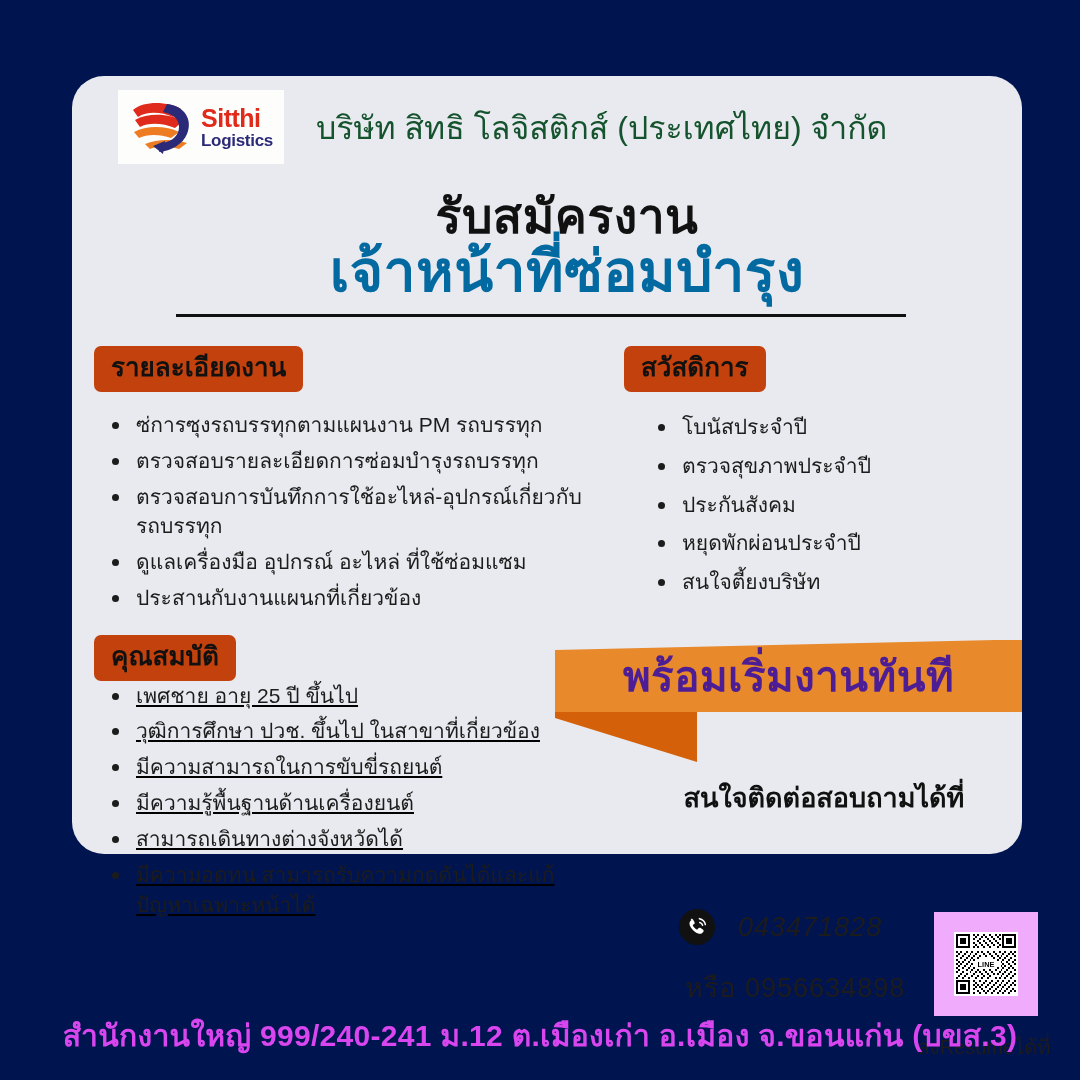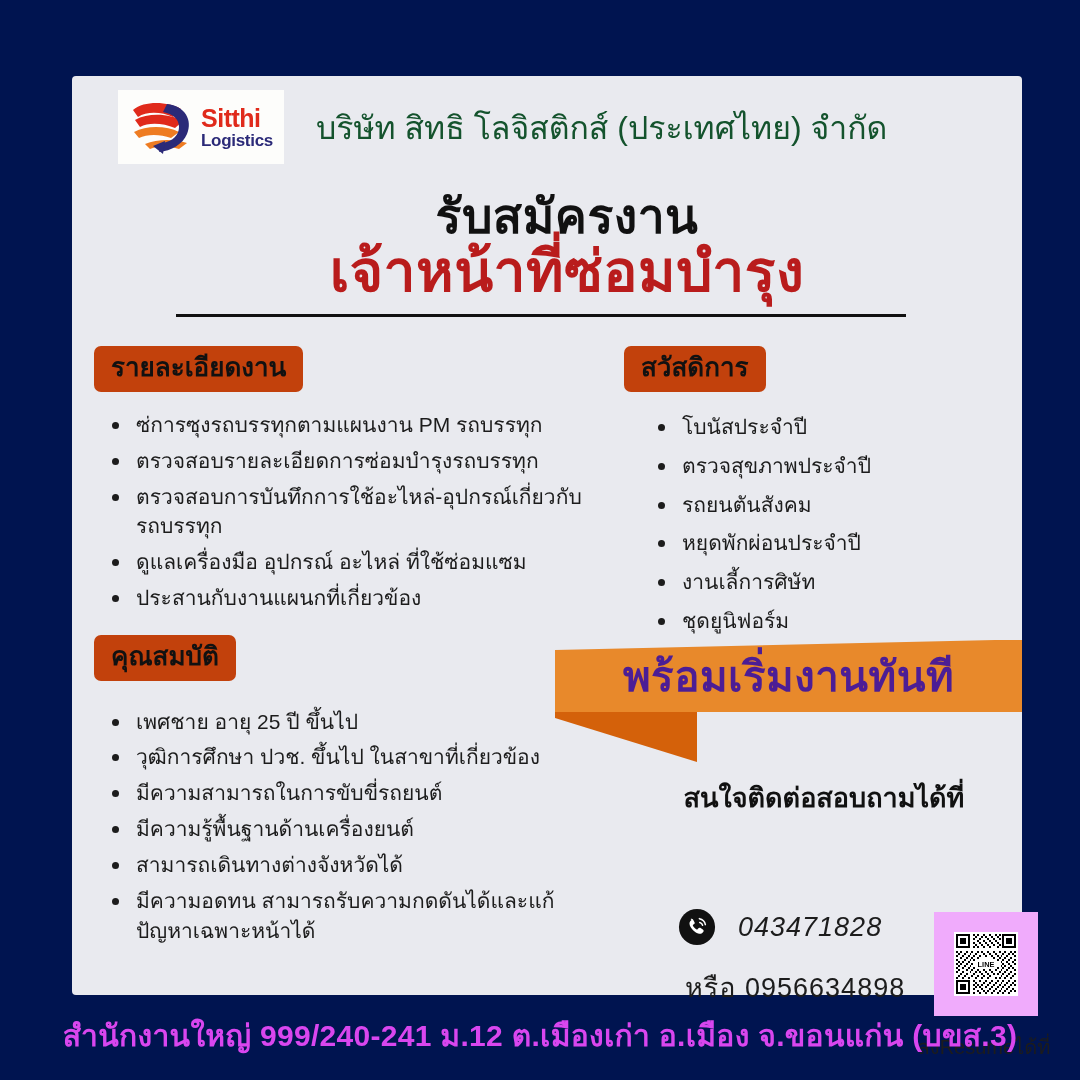--- a/index.html
+++ b/index.html
@@ -17,23 +17,23 @@
   .poster {
     position: absolute;
     inset: 0;
     background: #001450;
   }
   .card {
     position: absolute;
     left: 72px;
     top: 76px;
     width: 950px;
-    height: 919px;
+    height: 778px;
     background: #e9eaef;
-    border-radius: 4px;
+    border-radius: 32px;
   }
 
   
   .header {
     position: absolute;
     left: 0; top: 0;
     width: 100%;
   }
   .logo-row {
     position: absolute;
@@ -89,21 +89,21 @@
     letter-spacing: 0.5px;
     padding-left: 40px;
   }
   .position {
     position: absolute;
     top: 150px;
     left: 0; right: 0;
     text-align: center;
     font-size: 57px;
     font-weight: bold;
-    color: #b91c1c;
+    color: #0369a1;
     letter-spacing: 0.5px;
     padding-left: 40px;
   }
   .divider {
     position: absolute;
     left: 104px;
     top: 238px;
     width: 730px;
     height: 3px;
     background: #111;
@@ -145,21 +145,21 @@
   }
 
   .col-left {
     position: absolute;
     left: 22px;
     top: 270px;
     width: 510px;
   }
   .col-left .list-jobs { margin-top: 18px; margin-left: 14px; }
   .qual-badge-wrap { margin-top: 22px; }
-  .col-left .list-qual { margin-top: 26px; margin-left: 14px; }
+  .col-left .list-qual { margin-left: 14px; text-decoration: underline; }
 
   .col-right {
     position: absolute;
     left: 552px;
     top: 270px;
     width: 380px;
   }
   .col-right .list-ben { margin-top: 20px; margin-left: 30px; }
   .col-right .list-ben li { margin-bottom: 9px; }
 
@@ -325,24 +325,23 @@
         </ul>
       </div>
     </div>
 
     <div class="col-right">
       <div>
         <span class="badge">สวัสดิการ</span>
         <ul class="bullets list-ben">
           <li>โบนัสประจำปี</li>
           <li>ตรวจสุขภาพประจำปี</li>
-          <li>รถยนตันสังคม</li>
+          <li>ประกันสังคม</li>
           <li>หยุดพักผ่อนประจำปี</li>
-          <li>งานเลี้การศิษัท</li>
-          <li>ชุดยูนิฟอร์ม</li>
+          <li>สนใจตี้ยงบริษัท</li>
         </ul>
       </div>
     </div>
 
     <div class="ribbon">
       <div class="ribbon-tail"></div>
       <div class="ribbon-body"></div>
       <div class="ribbon-text">พร้อมเริ่มงานทันที</div>
     </div>
 

